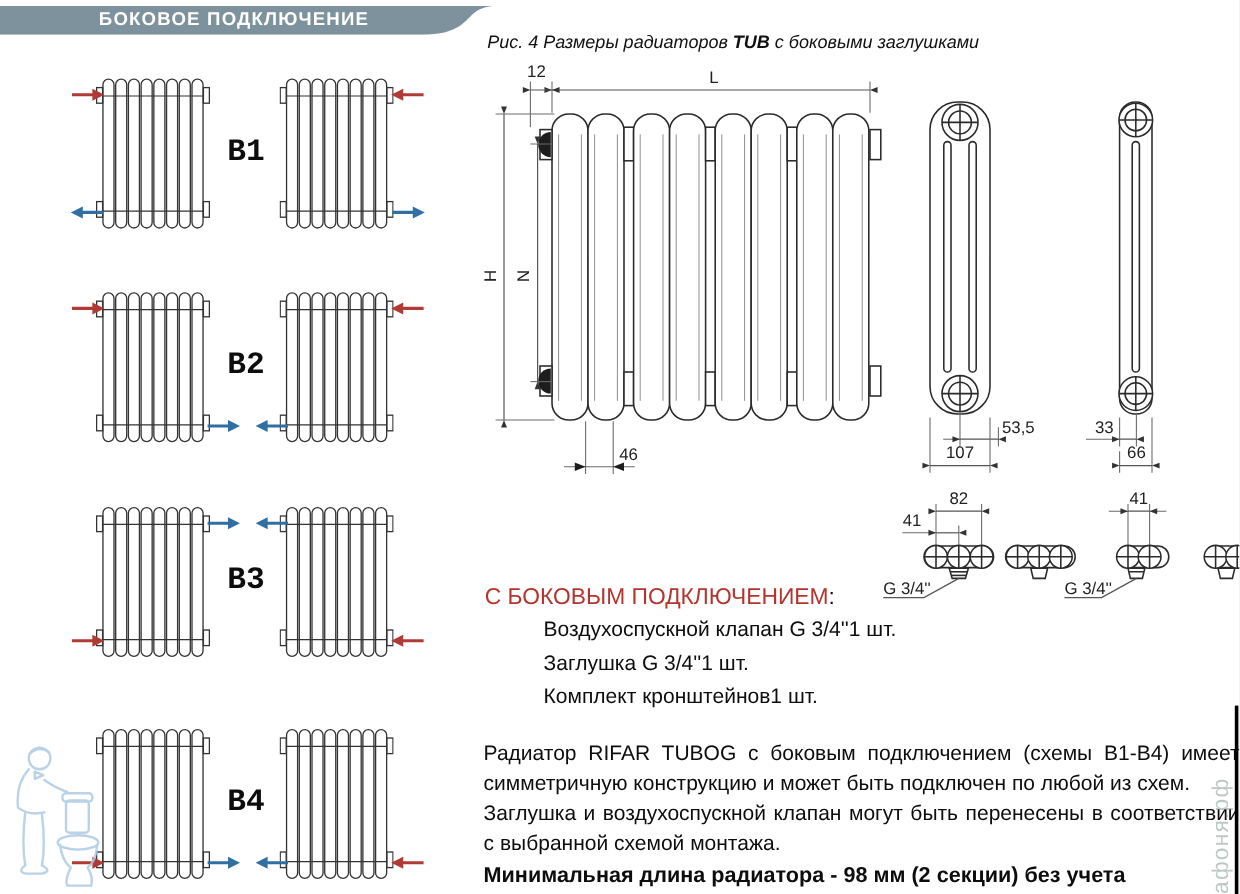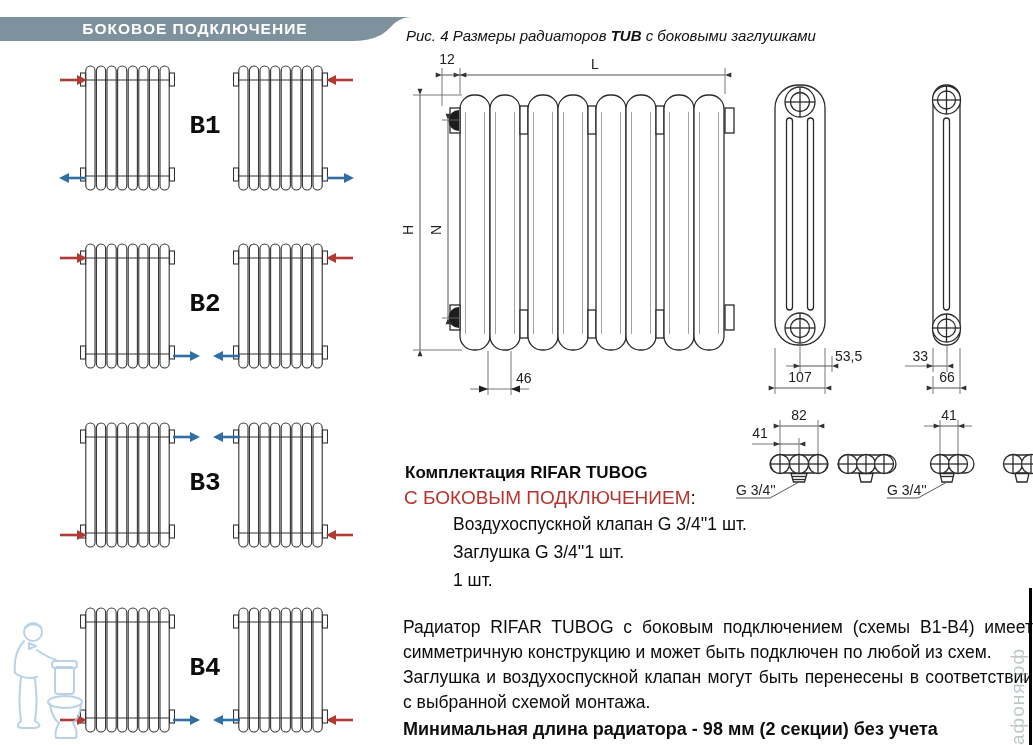--- a/index.html
+++ b/index.html
@@ -1,19 +1,19 @@
 <!DOCTYPE html>
 <html style="--accent: #B5342E;"><head>
 <meta charset="utf-8">
 <style>
   html,body{margin:0;padding:0;background:#e8e8e8;}
   .page{position:relative;width:1033px;height:745px;background:#fff;overflow:hidden;
         font-family:"Liberation Sans", sans-serif;margin:0 auto;}
   
-  .banner{position:absolute;left:0;top:17px;width:420px;height:24px;}
+  .banner{position:absolute;left:0;top:5px;width:420px;height:24px;}
   .banner svg{position:absolute;left:0;top:0;}
   .banner-title{position:absolute;left:0;top:3px;width:390px;text-align:center;
       color:#fff;font-weight:bold;font-size:15.5px;letter-spacing:1px;}
   
   .caption{position:absolute;left:406px;top:27px;font-size:15px;font-style:italic;color:#111;}
   .caption b{font-style:italic;}
   
   .scheme{position:absolute;left:55px;width:300px;height:146px;}
   .mini-rad{position:absolute;top:4px;width:95px;height:132px;}
   .mini-rad svg rect{fill:#fff;stroke:#333;stroke-width:1.1;}
@@ -457,32 +457,32 @@
           <line x1="603.5" y1="416" x2="622.5" y2="416"></line>
           <line x1="613" y1="406.5" x2="613" y2="425.5"></line>
         <circle class="fill-w" cx="631" cy="416" r="9.5"></circle>
           <line x1="621.5" y1="416" x2="640.5" y2="416"></line>
           <line x1="631" y1="406.5" x2="631" y2="425.5"></line>
       </g>
       <path class="ln" d="M615,425.5 h14 l-2,8.5 h-10 Z"></path>
     </g>
   </svg>
 
-  <div class="equip-title">Комплектация RIFAR TUBOG</div>
   <div class="equip-sub"><span class="red">С БОКОВЫМ ПОДКЛЮЧЕНИЕМ</span><span class="colon">:</span></div>
   <div id="equip-items">
       <div class="equip-row" style="top: 514px;">
         <span>Воздухоспускной клапан G 3/4''</span>
         <span>1 шт.</span>
       </div>
       <div class="equip-row" style="top: 542px;">
         <span>Заглушка G 3/4''</span>
         <span>1 шт.</span>
       </div>
       <div class="equip-row" style="top: 570px;">
+        <span>Комплект кронштейнов</span>
         <span>1 шт.</span>
       </div>
     </div>
 
   <div class="para">
     <p class="j">Радиатор RIFAR TUBOG с боковым подключением (схемы В1-В4) имеет симметричную конструкцию и может быть подключен по любой из схем.</p>
     <p class="j">Заглушка и воздухоспускной клапан могут быть перенесены в соответствии с выбранной схемой монтажа.</p>
     <p class="b">Минимальная длина радиатора - 98 мм (2 секции) без учета арматуры.</p>
   </div>
 

